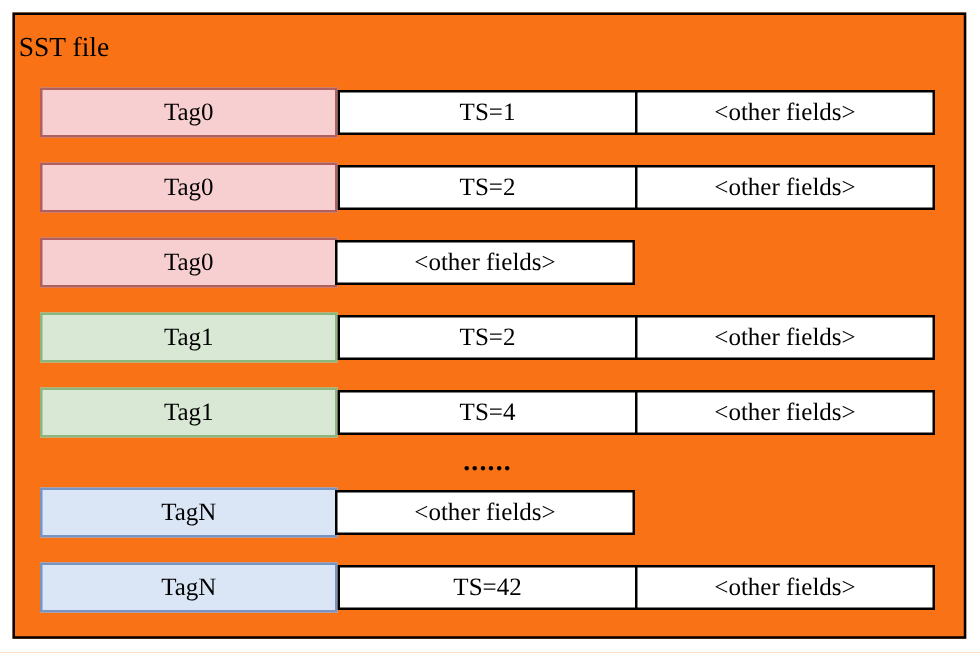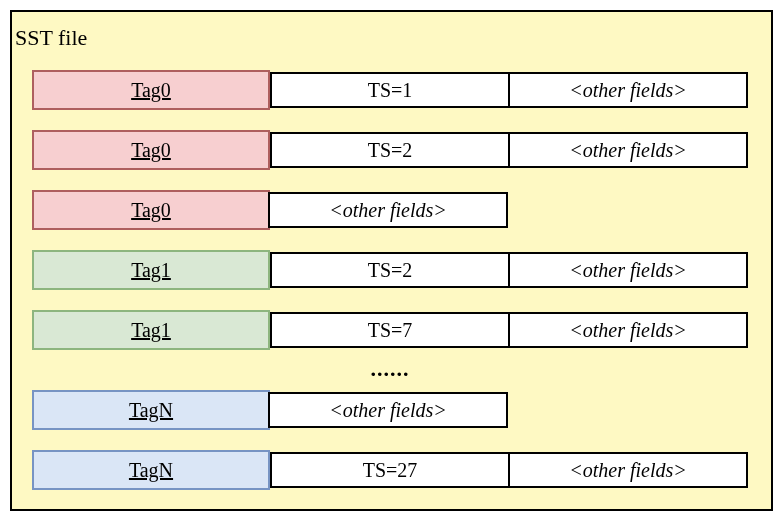--- a/index.html
+++ b/index.html
@@ -9,21 +9,21 @@
     font-family: "Liberation Serif", "DejaVu Serif", serif;
     color: #000000;
     position: relative;
     overflow: hidden;
   }
   .outer-box {
     position: absolute;
     left: 10px; top: 10px;
     width: 763px; height: 501px;
     border: 2px solid #000000;
-    background: #fef9c3;
+    background: #f97316;
   }
   .title {
     position: absolute;
     left: 3px; top: 14px;
     font-size: 22px;
     line-height: 24px;
     white-space: nowrap;
   }
   .row {
     position: absolute;
@@ -34,34 +34,33 @@
   }
   .cell {
     display: flex;
     align-items: center;
     justify-content: center;
     font-size: 20px;
     white-space: nowrap;
   }
   .cell-tag {
     width: 238px; height: 40px;
-    border-width: 2px; border-style: solid; text-decoration: underline;
+    border-width: 2px; border-style: solid;
   }
   .cell-ts {
     width: 240px; height: 36px;
     border: 2px solid #000000;
     background: #ffffff;
     text-align: center;
   }
   .cell-other {
     width: 240px; height: 36px;
     border: 2px solid #000000;
     background: #ffffff;
     margin-left: -2px;
-    font-style: italic;
   }
   .ellipsis-row {
     position: absolute;
     left: 258px;
     width: 240px; height: 30px;
     display: flex;
     align-items: center;
     justify-content: center;
     font-size: 22px;
     font-weight: bold;
@@ -88,27 +87,27 @@
         <div class="cell cell-tag" style="background: rgb(247, 207, 208); border-color: rgb(174, 95, 94);">Tag0</div>
         <div class="cell cell-other">&lt;other fields&gt;</div>
       </div>
       <div class="row" style="top: 238px;">
         <div class="cell cell-tag" style="background: rgb(217, 232, 212); border-color: rgb(141, 181, 126);">Tag1</div>
         <div class="cell cell-ts">TS=2</div>
         <div class="cell cell-other">&lt;other fields&gt;</div>
       </div>
       <div class="row" style="top: 298px;">
         <div class="cell cell-tag" style="background: rgb(217, 232, 212); border-color: rgb(141, 181, 126);">Tag1</div>
-        <div class="cell cell-ts">TS=7</div>
+        <div class="cell cell-ts">TS=4</div>
         <div class="cell cell-other">&lt;other fields&gt;</div>
       </div>
       <div class="ellipsis-row" style="top: 342px;">......</div>
       <div class="row" style="top: 378px;">
         <div class="cell cell-tag" style="background: rgb(218, 230, 246); border-color: rgb(119, 148, 195);">TagN</div>
         <div class="cell cell-other">&lt;other fields&gt;</div>
       </div>
       <div class="row" style="top: 438px;">
         <div class="cell cell-tag" style="background: rgb(218, 230, 246); border-color: rgb(119, 148, 195);">TagN</div>
-        <div class="cell cell-ts">TS=27</div>
+        <div class="cell cell-ts">TS=42</div>
         <div class="cell cell-other">&lt;other fields&gt;</div>
       </div>
     </div>
 </div>
 
 </body></html>

